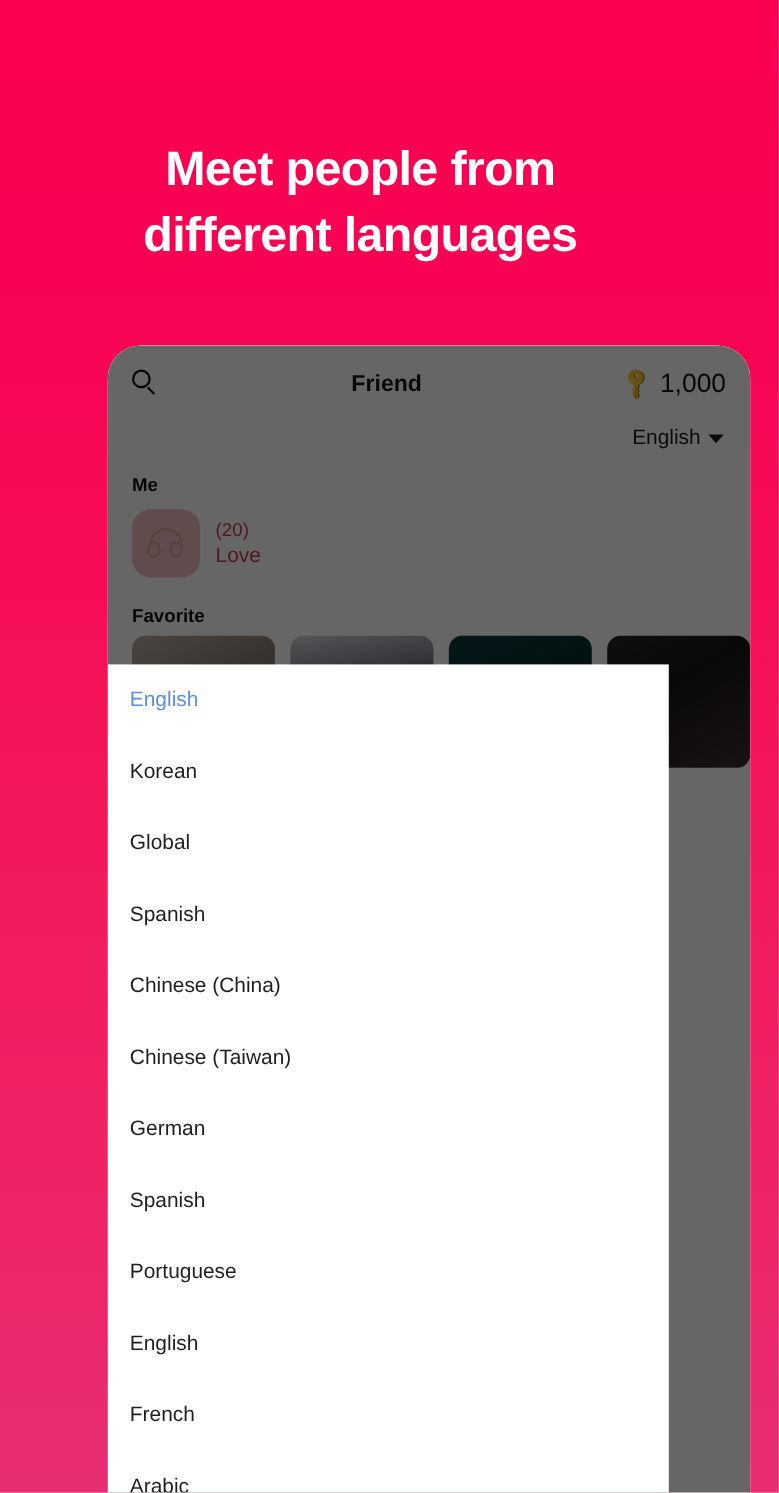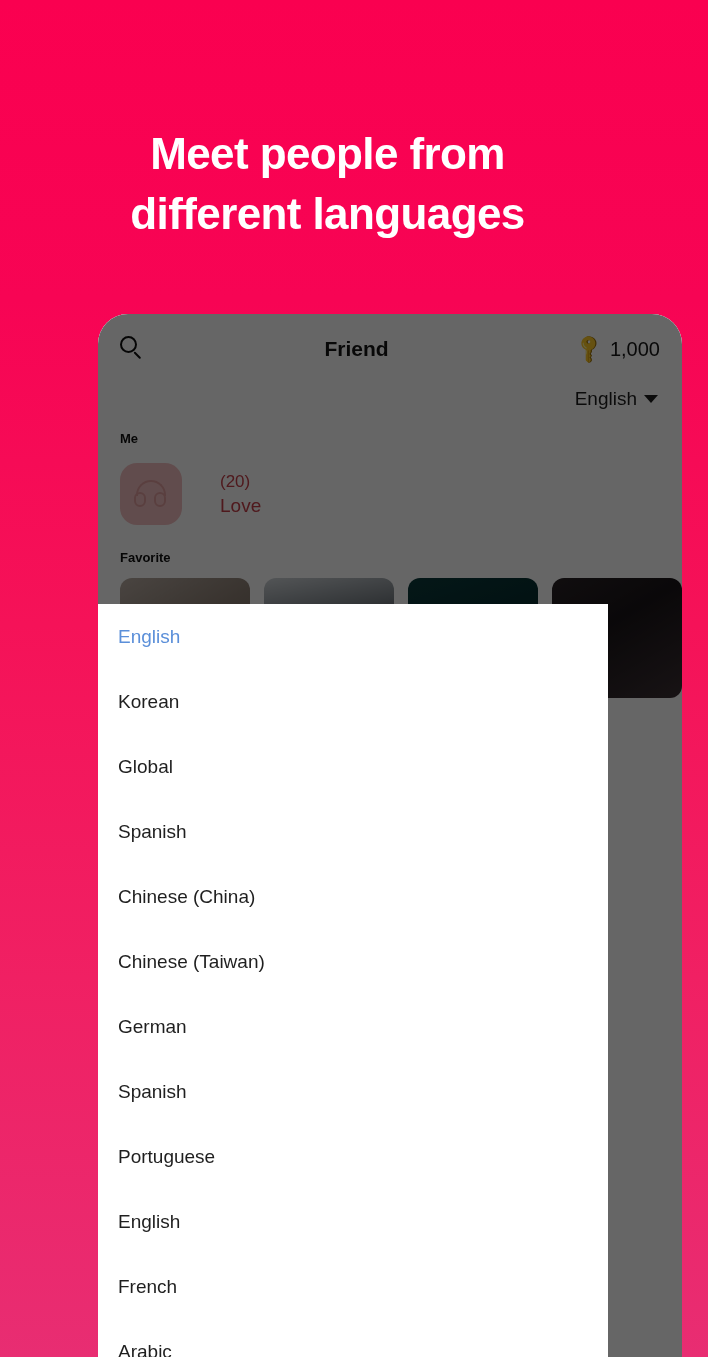--- a/index.html
+++ b/index.html
@@ -45,39 +45,39 @@
     position:absolute; left:14px; top:15px; width:9px; height:2.4px;
     background:#111; border-radius:2px; transform:rotate(45deg);
     transform-origin:left center;
   }
   .appbar-title {
     flex:1; text-align:center; font-size:21px; font-weight:bold; color:#141414;
     margin-left:-10px;
   }
   .coins { display:flex; align-items:center; gap:8px; flex:0 0 auto; }
   .key-ic { font-size:20px; line-height:1; color:#D9A520; transform:rotate(-45deg); }
-  .coins-val { font-size:20px; color:#141414; }
+  .coins-val { font-size:24px; color:#141414; }
 
   .lang-trigger {
     position:absolute; top:74px; right:24px;
     display:flex; align-items:center; gap:7px;
     font-size:19px; color:#1d1d1d;
   }
   .caret-dn {
     width:0; height:0; border-left:7px solid transparent;
     border-right:7px solid transparent; border-top:8px solid #1d1d1d;
   }
 
   .sec-label {
-    position:absolute; left:22px; font-size:13px; font-weight:bold; color:#0f0f0f;text-align:center;
+    position:absolute; left:22px; font-size:17px; font-weight:bold; color:#0f0f0f;text-align:center;
   }
   .sec-me { top:117px; }
   .sec-fav { top:236px; }
 
-  .me-row { position:absolute; left:22px; top:149px; display:flex; align-items:center; gap:38px; }
+  .me-row { position:absolute; left:22px; top:149px; display:flex; align-items:center; gap:14px; }
   .avatar {
     width:62px; height:62px; border-radius:17px; background:#F3BFC0;
     position:relative; overflow:hidden;
   }
   .avatar .hp-band {
     position:absolute; left:16px; top:17px; width:30px; height:16px;
     border:2.2px solid #E09E9F; border-bottom:none;
     border-radius:15px 15px 0 0;
   }
   .avatar .hp-l, .avatar .hp-r {

